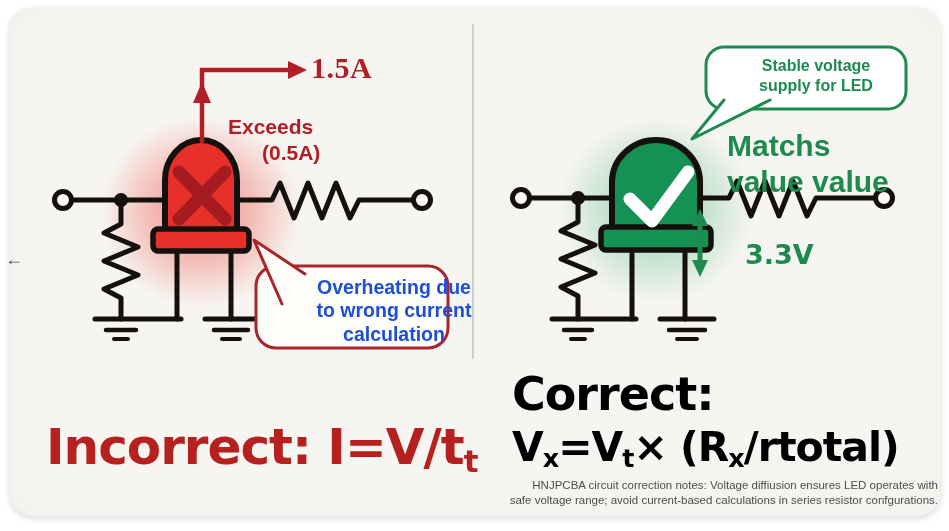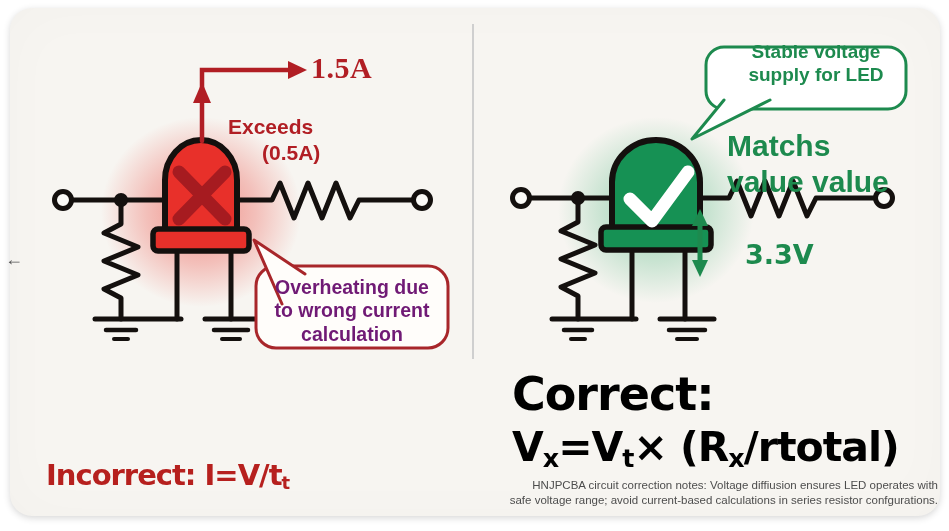--- a/index.html
+++ b/index.html
@@ -4,33 +4,33 @@
 <style>
   html,body{margin:0;padding:0;background:#ffffff;}
   .stage{position:relative;width:949px;height:531px;overflow:hidden;
          font-family:"Liberation Sans",sans-serif;background:#ffffff;}
   .card{position:absolute;left:10px;top:8px;width:930px;height:508px;
         background:#f7f5f1;border-radius:22px;
         box-shadow:0 2px 7px rgba(0,0,0,.16), inset 0 0 60px rgba(0,0,0,.02);}
   .gfx{position:absolute;left:0;top:0;z-index:2;}
   .txt{position:absolute;z-index:3;}
   .red{color:#b11e24;}
-  .dred{color:#701a75;}
+  .dred{color:#1d4ed8;padding-left:42px;}
   .amp{left:311px;top:51px;font-size:30px;font-weight:800;letter-spacing:.5px;
        font-family:Liberation Serif, serif;}
   .warning{left:228px;top:92px;font-size:21px;font-weight:700;line-height:1.22;margin-top:22px;}
   .warning span{display:block;}
   .warning .ind{padding-left:34px;}
   .bubble-red-text{left:258px;top:276px;width:188px;text-align:center;
        font-size:19.5px;font-weight:700;line-height:1.2;}
   .big-title{font-family:"DejaVu Sans",sans-serif;font-weight:bold;letter-spacing:-1px;}
-  .title-left{left:46px;top:418px;font-size:29px;color:#b6201e;margin-top:40px;}
+  .title-left{left:46px;top:418px;font-size:50px;color:#b6201e;}
   .title-left sub, .title-right sub{font-size:.62em;vertical-align:-0.25em;}
-  .bubble-green-text{left:708px;top:40px;width:216px;text-align:center;
-       font-size:19px;font-weight:700;line-height:1.22;color:#1d8a4e;}
+  .bubble-green-text{left:708px;top:56px;width:216px;text-align:center;
+       font-size:16px;font-weight:700;line-height:1.22;color:#1d8a4e;}
   .matchs{left:727px;top:128px;font-size:30px;font-weight:700;line-height:1.2;color:#1d8a4e;}
   .matchs span{display:block;}
   .volt{left:745px;top:239px;font-size:27px;font-weight:800;color:#1d8a4e;
         font-family:"DejaVu Sans",sans-serif;}
   .title-right{left:512px;top:366px;color:#000000;line-height:1.22;}
   .title-right .l1{font-size:46px;display:block;}
   .title-right .l2{font-size:41px;display:block;letter-spacing:-1px;}
   .caption{left:478px;top:478px;width:460px;text-align:right;font-size:11.5px;
         color:#4d4d4d;line-height:1.3;font-weight:400;}
   .caption span{display:block;}

